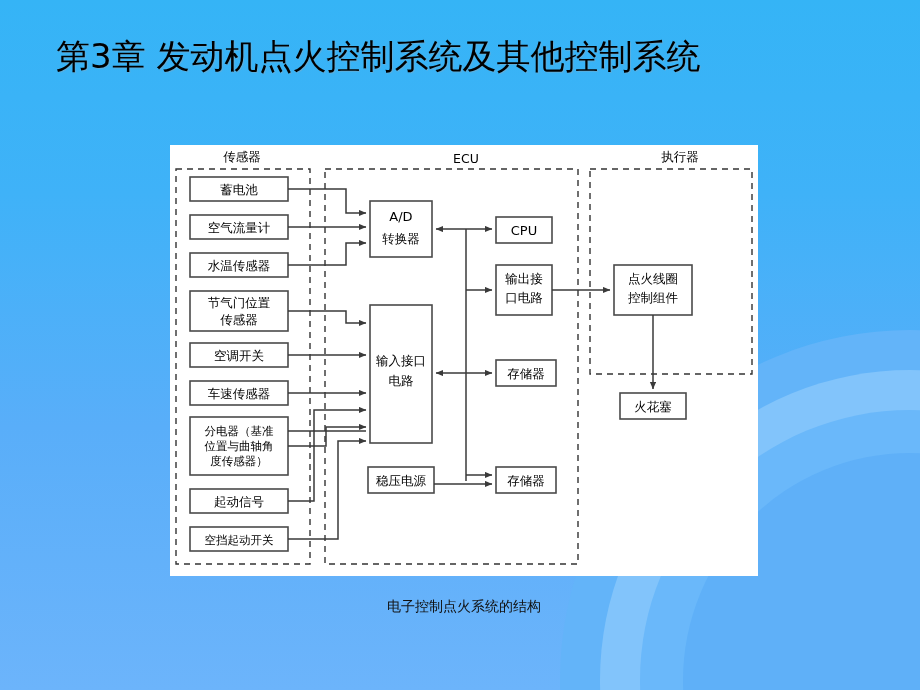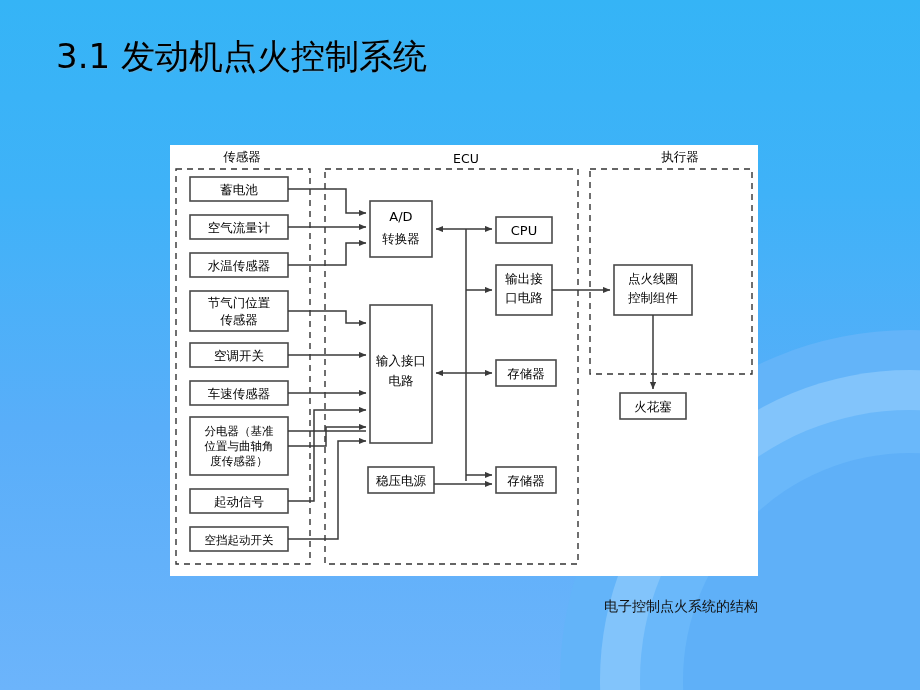--- a/index.html
+++ b/index.html
@@ -69,21 +69,21 @@
     z-index: 4;
     text-align: center;
   }
   #figure-svg { display: block; }
   
   #caption {
     position: absolute;
     left: 170px;
     top: 598px;
     width: 588px;
-    text-align: right;
+    text-align: center;
     font-size: 14px;
     color: #111111;
     z-index: 5;
     font-family: "DejaVu Sans", "Liberation Sans", sans-serif;
   }
   
   #figure-svg text {
     font-family: "DejaVu Sans", "Liberation Sans", sans-serif;
     fill: #000000;
     text-anchor: middle;
@@ -101,21 +101,21 @@
 <body>
 
 <div id="slide">
 
   <div class="arc arc-1"></div>
   <div class="arc arc-2"></div>
   <div class="arc arc-3"></div>
   <div class="arc arc-4"></div>
 
   <div id="title-block">
-    <div class="title-line">3.1  发动机点火控制系统</div>
+    <div class="title-line">第3章  发动机点火控制系统及其他控制系统</div>
   </div>
 
   <div id="figure-panel">
     <svg id="figure-svg" width="588" height="431" viewBox="0 0 588 431">
 
       <text class="hdr" x="72" y="12">传感器</text>
       <text class="hdr" x="296" y="14">ECU</text>
       <text class="hdr" x="510" y="12">执行器</text>
 
       <rect class="grp" x="6" y="24" width="134" height="395"></rect>

